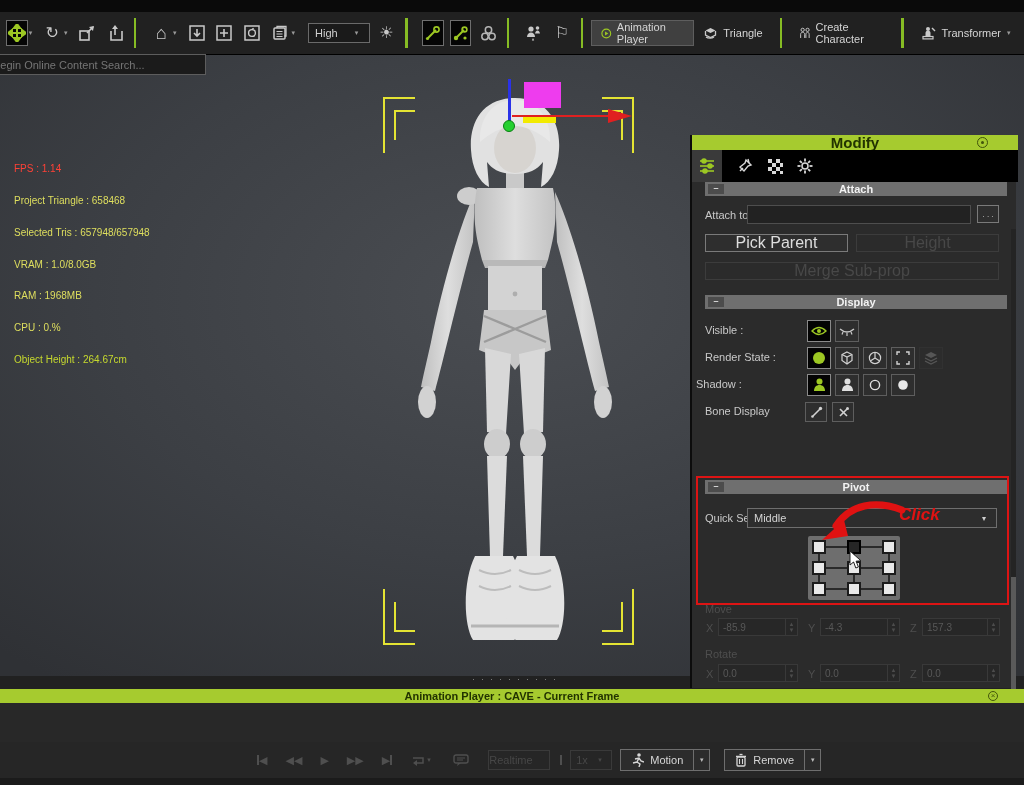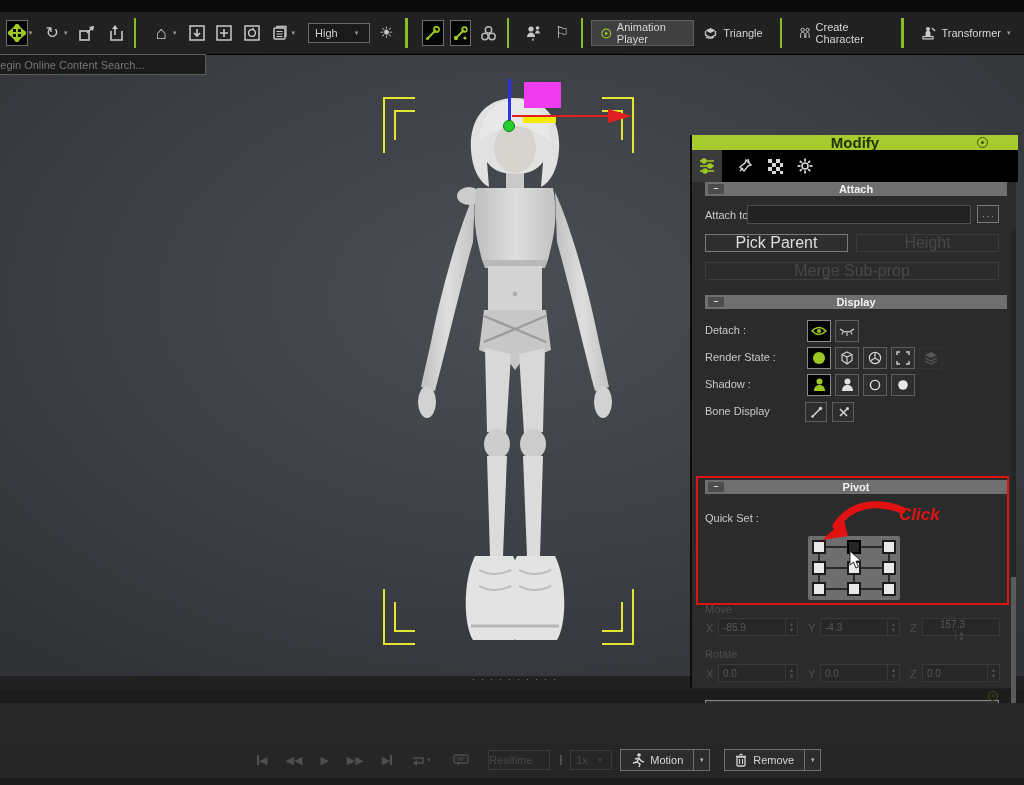--- a/index.html
+++ b/index.html
@@ -326,20 +326,29 @@
       <path d="M100 466 L138 466 C146 482 148 502 143 518 C152 526 151 544 139 550 L98 550 C88 534 88 490 100 466 Z" fill="#e3e3e3"></path>
       <path d="M180 466 L142 466 C134 482 132 502 137 518 C128 526 129 544 141 550 L182 550 C192 534 192 490 180 466 Z" fill="#e3e3e3"></path>
       <path d="M96 536 h46 M138 536 h46" stroke="#b5b5b5" stroke-width="3"></path>
       <path d="M104 480 q16 8 32 0 M104 496 q16 8 32 0 M144 480 q16 8 32 0 M144 496 q16 8 32 0" stroke="#bdbdbd" stroke-width="2" fill="none"></path>
 
       <path d="M140 8 C108 8 94 32 96 60 C97 78 104 92 114 97 L112 72 C118 80 126 84 140 84 C154 84 162 80 168 72 L166 97 C176 92 183 78 184 60 C186 32 172 8 140 8 Z" fill="#e1e1e1"></path>
       <ellipse cx="140" cy="58" rx="21" ry="25" fill="#d7d4d0"></ellipse>
       <path d="M140 10 C116 10 104 30 105 52 C118 40 132 36 140 36 C148 36 162 40 175 52 C176 30 164 10 140 10 Z" fill="#e8e8e8"></path>
     </svg>
 
+    <div class="abs" id="stats">
+      <div class="red">FPS : 1.14</div>
+      <div class="yel">Project Triangle : 658468</div>
+      <div class="yel">Selected Tris : 657948/657948</div>
+      <div class="yel">VRAM : 1.0/8.0GB</div>
+      <div class="yel">RAM : 1968MB</div>
+      <div class="yel">CPU : 0.%</div>
+      <div class="grn">Object Height : 264.67cm</div>
+    </div>
 
     <div class="bracket br-tl" style="left:383px; top:42px;">
         <div class="o"></div>
         <div class="i"></div>
       </div>
     <div class="bracket br-tr" style="left:602px; top:42px;">
         <div class="o"></div>
         <div class="i"></div>
       </div>
     <div class="bracket br-bl" style="left:383px; top:534px;">
@@ -440,21 +449,21 @@
       </div>
       <div class="pbtn disabled" style="left:13px; top:80px; width:294px;">
         <span>Merge Sub-prop</span>
       </div>
 
       <div class="sec-header" style="top:113px;">
         <span class="sec-min">–</span>
         <span>Display</span>
       </div>
 
-      <div class="fld-label" style="left:13px; top:142px;">Detach :</div>
+      <div class="fld-label" style="left:13px; top:142px;">Visible :</div>
       <div class="ibtn on" style="left:115px; top:138px;">
         <svg width="16" height="10" viewBox="0 0 16 10">
           <path d="M1 5 Q8 -2 15 5 Q8 12 1 5 Z" fill="none" stroke="#9dc823" stroke-width="1.4"></path>
             <circle cx="8" cy="5" r="2" fill="#9dc823"></circle>
         </svg>
       </div>
       <div class="ibtn" style="left:143px; top:138px;">
         <svg width="16" height="10" viewBox="0 0 16 10">
           <path d="M1 3 Q8 9 15 3" fill="none" stroke="#c9c9c9" stroke-width="1.4"></path>
           <path d="M4 6l-1 2.5M8 7v3M12 6l1 2.5" stroke="#c9c9c9" stroke-width="1.2"></path>
@@ -484,21 +493,21 @@
           <path d="M1 4V1h3M10 1h3v3M13 10v3h-3M4 13H1v-3" fill="none" stroke="#d2d2d2" stroke-width="1.4"></path>
         </svg>
       </div>
       <div class="ibtn disabled" style="left:227px; top:165px;">
         <svg width="14" height="14" viewBox="0 0 14 14">
           <path d="M7 1l6 3-6 3-6-3z" fill="#8a8a8a"></path>
             <path d="M1 7l6 3 6-3M1 10l6 3 6-3" fill="none" stroke="#8a8a8a" stroke-width="1.2"></path>
         </svg>
       </div>
 
-      <div class="fld-label" style="left:13px; top:196px;text-align:center;">Shadow :</div>
+      <div class="fld-label" style="left:4px; top:196px;text-align:center;">Shadow :</div>
       <div class="ibtn on" style="left:115px; top:192px;">
         <svg width="13" height="14" viewBox="0 0 13 14">
           <circle cx="6.5" cy="3.4" r="3" fill="#9dc823"></circle>
             <path d="M1 13c0-4 2.4-6 5.5-6s5.5 2 5.5 6z" fill="#9dc823"></path>
         </svg>
       </div>
       <div class="ibtn" style="left:143px; top:192px;">
         <svg width="13" height="14" viewBox="0 0 13 14">
           <circle cx="6.5" cy="3.4" r="3" fill="#e0e0e0"></circle>
             <path d="M1 13c0-4 2.4-6 5.5-6s5.5 2 5.5 6z" fill="#e0e0e0"></path>
@@ -529,20 +538,24 @@
           <line x1="3" y1="3" x2="10" y2="10" stroke="#d2d2d2" stroke-width="1.6"></line>
           <circle cx="10.5" cy="2.5" r="1.5" fill="#d2d2d2"></circle>
         </svg>
       </div>
 
       <div class="sec-header" style="top:298px;">
         <span class="sec-min">–</span>
         <span>Pivot</span>
       </div>
       <div class="fld-label" style="left:13px; top:330px;">Quick Set :</div>
+      <div class="dd" style="left:55px; top:326px; width:250px;">
+        <span>Middle</span>
+        <span class="tb-caret"></span>
+      </div>
 
       <div class="abs" id="pivot-grid">
         <svg width="92" height="64" viewBox="0 0 92 64" style="position:absolute;left:0;top:0;">
           <g stroke="#2a2a2a" stroke-width="2" fill="none">
             <rect x="11" y="11" width="70" height="42"></rect>
             <line x1="11" y1="32" x2="81" y2="32"></line>
               <line x1="46" y1="11" x2="46" y2="53"></line>
           </g>
         </svg>
         <div class="pg-sq" style="left:4px; top:4px;"></div>
@@ -571,21 +584,21 @@
       <div class="spin" style="left:26px; top:436px; width:80px;">
         <input value="-85.9" style="">
         <span class="arrows">▲<br>▼</span>
       </div>
       <div class="fld-label dim" style="left:116px; top:440px;">Y</div>
       <div class="spin" style="left:128px; top:436px; width:80px;">
         <input value="-4.3" style="">
         <span class="arrows">▲<br>▼</span>
       </div>
       <div class="fld-label dim" style="left:218px; top:440px;">Z</div>
-      <div class="spin" style="left:230px; top:436px; width:78px;flex-direction:column;">
+      <div class="spin" style="left:230px; top:436px; width:78px;">
         <input value="157.3" style="">
         <span class="arrows">▲<br>▼</span>
       </div>
 
       <div class="fld-label dim" style="left:13px; top:466px;">Rotate</div>
       <div class="fld-label dim" style="left:14px; top:486px;">X</div>
       <div class="spin" style="left:26px; top:482px; width:80px;">
         <input value="0.0" style="">
         <span class="arrows">▲<br>▼</span>
       </div>
@@ -603,20 +616,23 @@
       <div class="pbtn" style="left:13px; top:518px; width:294px; height:20px; border-color:#8d8d8d;">
         <span>Edit Pivot</span>
       </div>
 
       <div class="abs" id="scrollbar">
           <div id="scroll-thumb"></div>
         </div>
     </div>
   </div>
 
+  <div class="abs" id="green-bar">
+    <span>Animation Player : CAVE - Current Frame</span>
+  </div>
   <div class="abs" id="gb-icon"></div>
 
   <div class="abs" id="timeline-row">
     
     
     
     
     
     
   </div>

